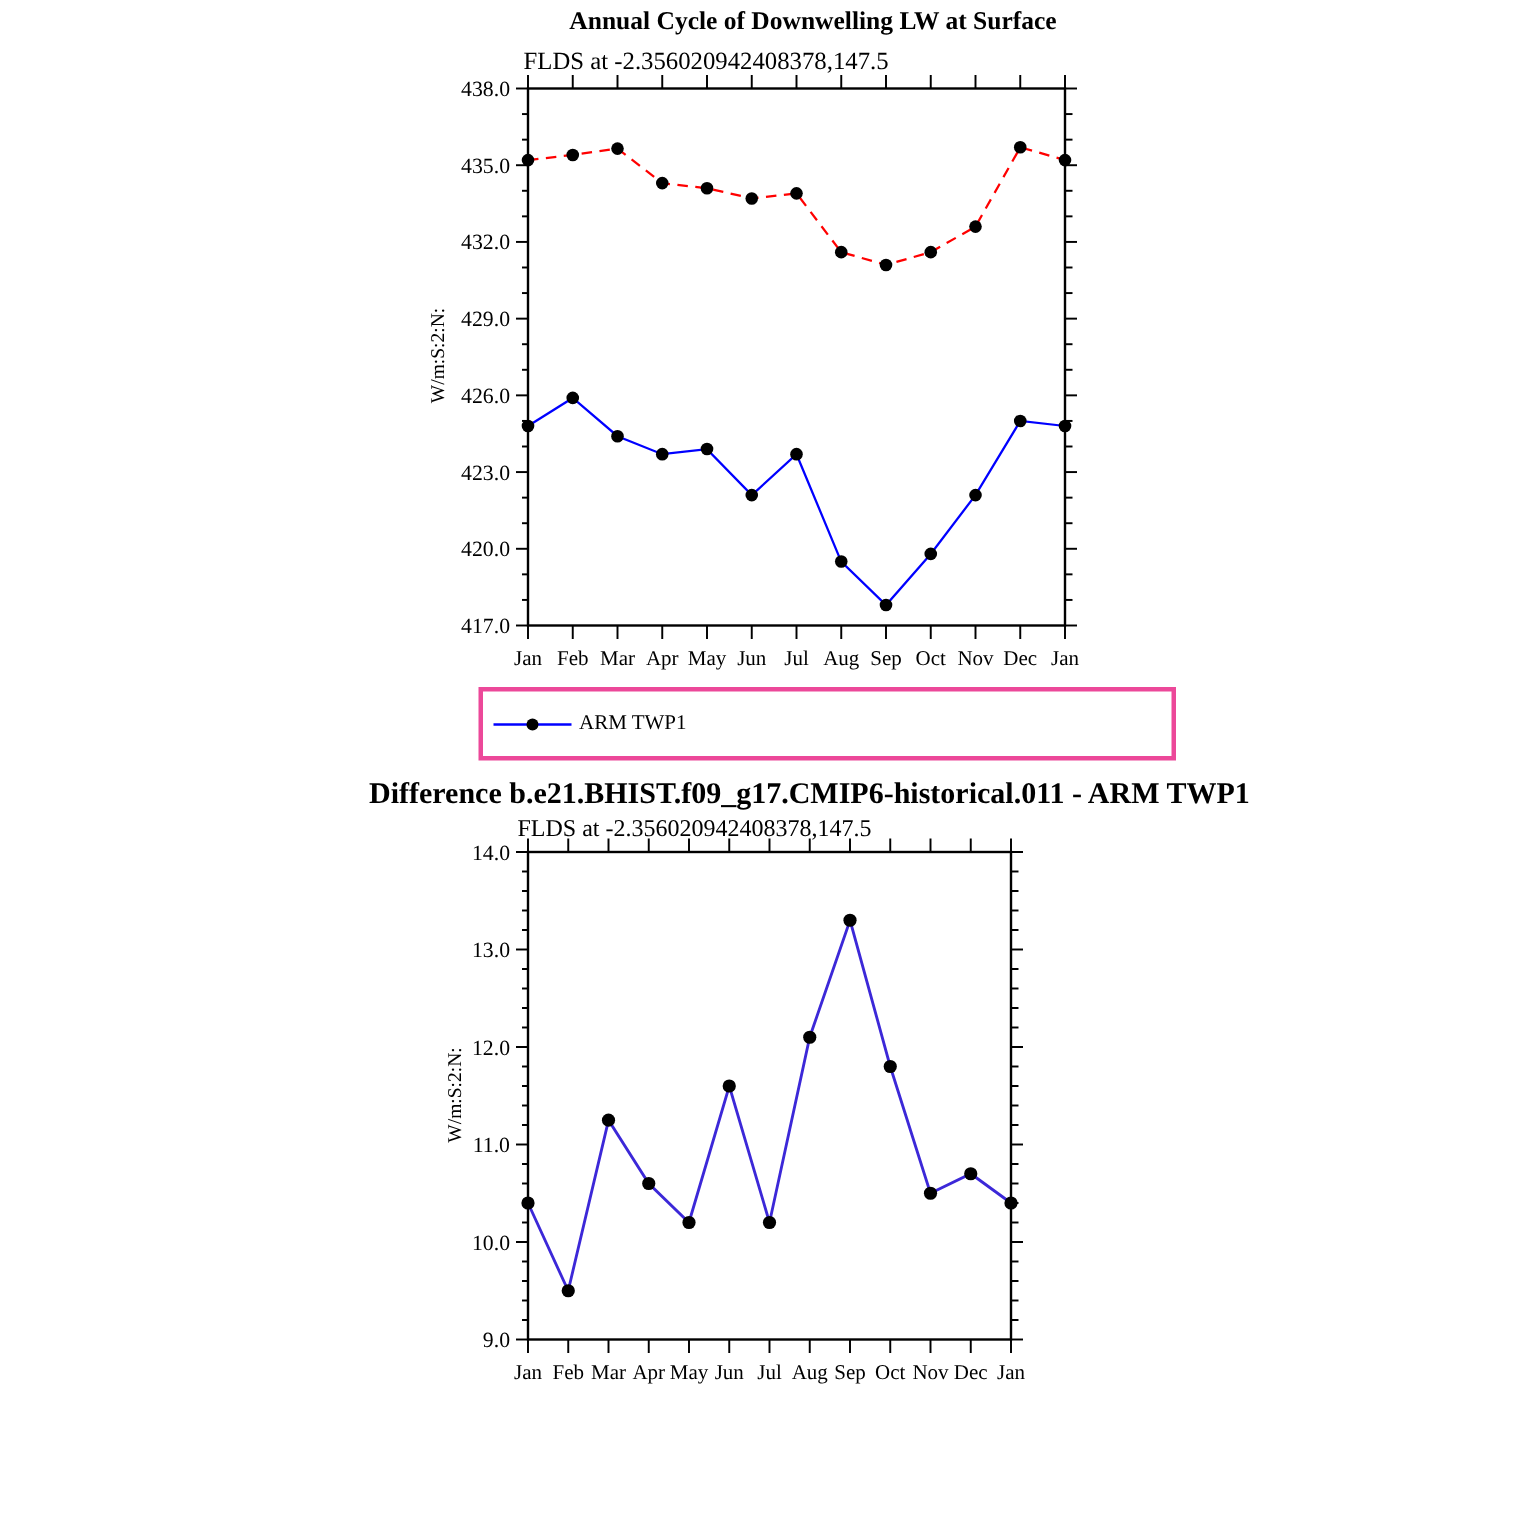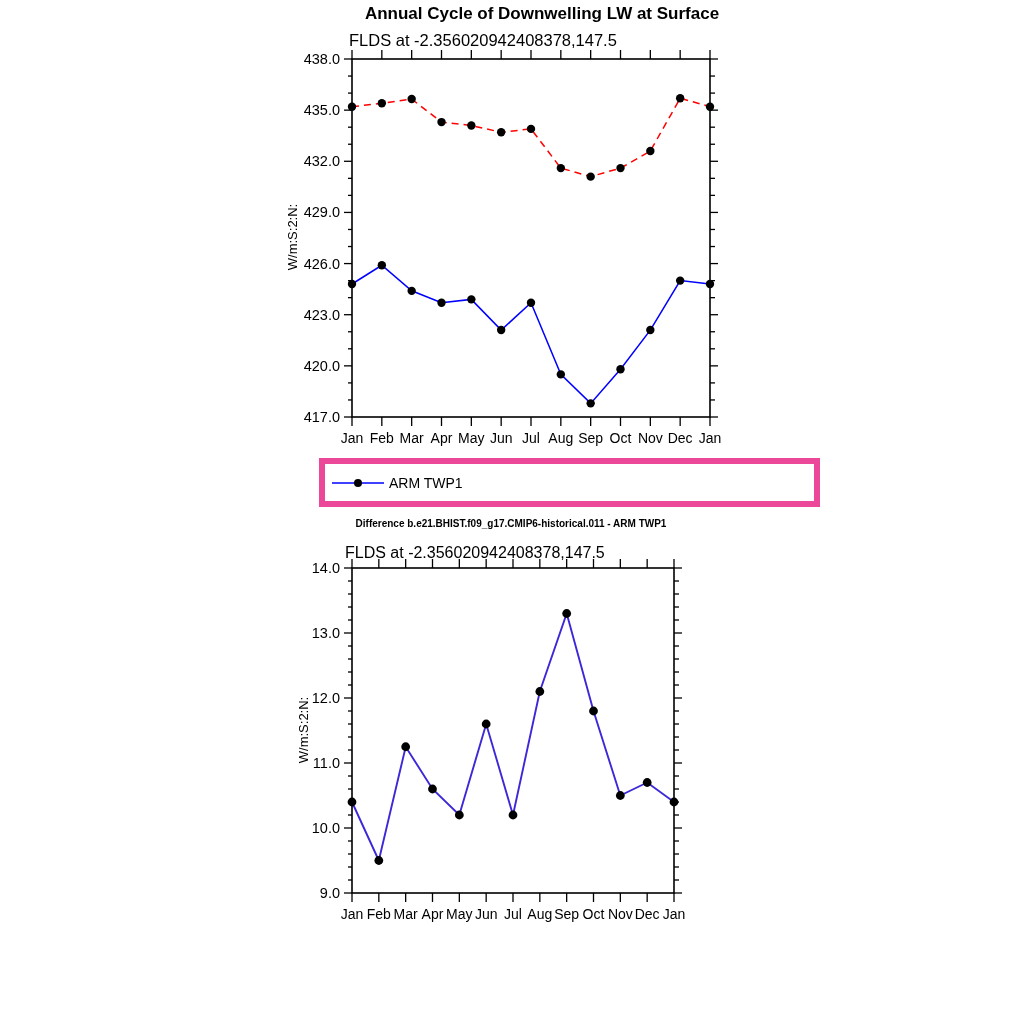--- a/index.html
+++ b/index.html
@@ -1,32 +1,32 @@
 <!DOCTYPE html>
 <html><head>
 <meta charset="utf-8">
 <style>
   html,body{margin:0;padding:0;background:#fff;}
   .canvas{position:relative;width:1024px;height:1024px;background:#ffffff;overflow:hidden;
-          font-family:Liberation Sans, sans-serif;color:#000;}
+          font-family:Liberation Serif, serif;color:#000;}
   .chart-title{position:absolute;font-weight:bold;text-align:center;white-space:nowrap;}
   .t1{top:4px;left:342px;width:400px;font-size:17px;}
-  .t2{top:518px;left:261px;width:500px;font-size:10px;}
+  .t2{top:518px;left:246px;width:500px;font-size:20px;}
   .chart-subtitle{position:absolute;font-size:16.5px;white-space:nowrap;}
   .s1{top:31px;left:349px;}
   .s2{top:544px;left:345px;font-size:16px;}
   .ylabel{position:absolute;font-size:13px;white-space:nowrap;
           transform:translate(-50%,-50%) rotate(-90deg);}
   .yl1{left:292px;top:237px;}
   .yl2{left:303px;top:730px;}
   svg.chart{position:absolute;overflow:visible;}
   #chart1{left:272px;top:44px;}
   #chart2{left:272px;top:553px;}
-  .legend{position:absolute;left:319px;top:458px;width:501px;height:49px;
-          border:6px solid #ec4899;box-sizing:border-box;background:#fff;
+  .legend{position:absolute;left:319px;top:458px;width:465px;height:49px;
+          border:3px solid #ec4899;box-sizing:border-box;background:#fff;
           display:flex;flex-direction:column;justify-content:center;padding-left:4px;}
   .legend-row{display:flex;align-items:center;height:21px;}
   .legend-row .legend-sample{width:58px;height:12px;flex:0 0 58px;}
   .legend-row span{font-size:14px;white-space:nowrap;margin-left:2px;}
 </style>
 </head>
 <body>
 
 <div class="canvas">
 

